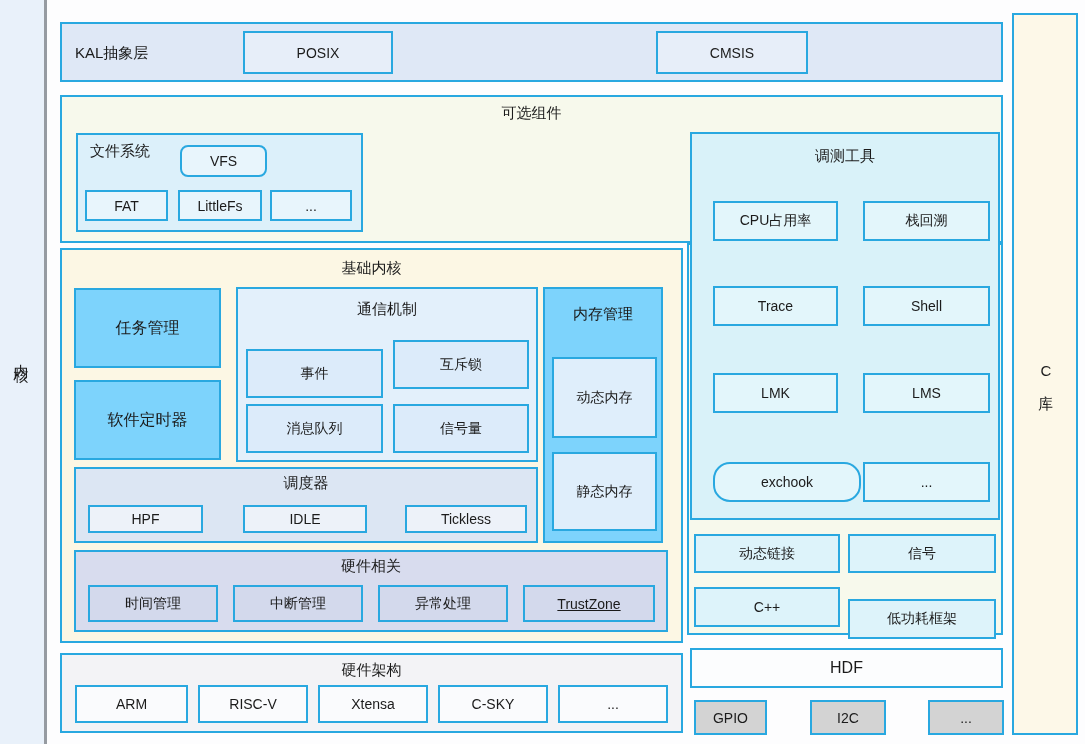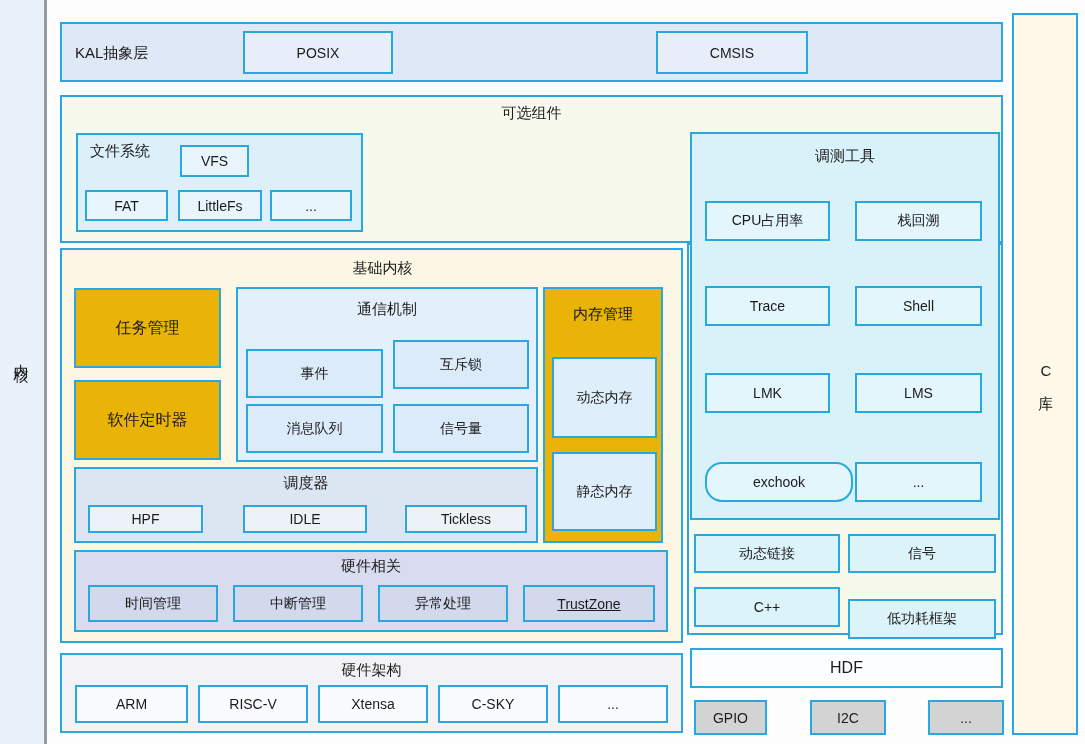--- a/index.html
+++ b/index.html
@@ -46,24 +46,24 @@
   .rail-divider{position:absolute;left:44px;top:0;width:3px;height:744px;background:#969ba1;}
   
   .kal{background:#dfe8f6;}
   .kal-item{background:#e7eef9;}
   .optional{background:#f7f9ec;}
   .fs{background:#dcf0fa;}
   .fs-item{background:#e8f5fc;}
   .network{background:#d8edf9;}
   .rightcol{background:#f7f9ec;}
   .debug{background:#d9f2f9;}
-  .debug-item{background:#e3f6fb;}
+  .debug-item{background:#e3f6fb;margin-left:8px;}
   .extra-item{background:#ddf3fa;}
   .kernel{background:#fcf7e4;}
-  .kblock{background:#eab308;}
+  .kblock{background:#7dd3fc;}
   .ipc{background:#e3f0fb;}
   .ipc-item{background:#dcebfa;}
   .mem-item{background:#dfeefb;}
   .sched{background:#dce6f3;}
   .sched-item{background:#edf2f9;}
   .hwrel{background:#d8dcee;}
   .hwrel-item{background:#d3d9ec;}
   .hwarch{background:#f3f3f6;}
   .arch-item{background:#fafbfd;}
   .hdf{background:#fcfdfe;}
@@ -86,21 +86,21 @@
   <div class="box kal" style="left:60px;top:22px;width:943px;height:60px;"></div>
   <div class="lbl" style="left:75px;top:44px;">KAL抽象层</div>
   <div class="box kal-item center sub" style="left:243px;top:31px;width:150px;height:43px;">POSIX</div>
   <div class="box kal-item center sub" style="left:656px;top:31px;width:152px;height:43px;">CMSIS</div>
 
   <div class="box optional z1" style="left:60px;top:95px;width:943px;height:148px;"></div>
   <div class="lbl z2" style="left:60px;top:104px;width:943px;">可选组件</div>
 
   <div class="box fs z2" style="left:76px;top:133px;width:287px;height:99px;"></div>
   <div class="lbl z2" style="left:90px;top:142px;">文件系统</div>
-  <div class="box fs-item center sub z2" style="left:180px;top:145px;width:69px;height:32px;">VFS</div>
+  <div class="box fs-item center sub z2" style="left:180px;top:145px;width:87px;height:32px;border-radius:8px;">VFS</div>
   <div class="box fs-item center sub z2" style="left:85px;top:190px;width:83px;height:31px;">FAT</div>
   <div class="box fs-item center sub z2" style="left:178px;top:190px;width:84px;height:31px;">LittleFs</div>
   <div class="box fs-item center sub z2" style="left:270px;top:190px;width:82px;height:31px;">...</div>
 
 
   <div class="box rightcol z1" style="left:687px;top:243px;width:316px;height:392px;"></div>
 
   <div class="box debug z2" style="left:690px;top:132px;width:310px;height:388px;"></div>
   <div class="lbl z3" style="left:690px;top:147px;width:310px;">调测工具</div>
   <div class="box debug-item center sub z3" style="left:705px;top:201px;width:125px;height:40px;">CPU占用率</div>
@@ -111,21 +111,21 @@
   <div class="box debug-item center sub z3" style="left:855px;top:373px;width:127px;height:40px;">LMS</div>
   <div class="box debug-item center sub z3" style="left:705px;top:462px;width:148px;height:40px;border-radius:17px;">exchook</div>
   <div class="box debug-item center sub z3" style="left:855px;top:462px;width:127px;height:40px;">...</div>
 
   <div class="box extra-item center sub z2" style="left:694px;top:534px;width:146px;height:39px;">动态链接</div>
   <div class="box extra-item center sub z2" style="left:848px;top:534px;width:148px;height:39px;">信号</div>
   <div class="box extra-item center sub z2" style="left:694px;top:587px;width:146px;height:40px;">C++</div>
   <div class="box extra-item center sub z2" style="left:848px;top:587px;width:148px;height:40px;margin-top:12px;">低功耗框架</div>
 
   <div class="box kernel z2" style="left:60px;top:248px;width:623px;height:395px;"></div>
-  <div class="lbl z3" style="left:60px;top:259px;width:623px;margin-left:11px;">基础内核</div>
+  <div class="lbl z3" style="left:60px;top:259px;width:623px;">基础内核</div>
 
   <div class="box kblock center z3" style="left:74px;top:288px;width:147px;height:80px;">任务管理</div>
   <div class="box kblock center z3" style="left:74px;top:380px;width:147px;height:80px;">软件定时器</div>
 
   <div class="box ipc z3" style="left:236px;top:287px;width:302px;height:175px;"></div>
   <div class="lbl z3" style="left:236px;top:300px;width:302px;">通信机制</div>
   <div class="box ipc-item center sub z3" style="left:246px;top:340px;width:137px;height:49px;margin-top:9px;">事件</div>
   <div class="box ipc-item center sub z3" style="left:393px;top:340px;width:136px;height:49px;">互斥锁</div>
   <div class="box ipc-item center sub z3" style="left:246px;top:404px;width:137px;height:49px;">消息队列</div>
   <div class="box ipc-item center sub z3" style="left:393px;top:404px;width:136px;height:49px;">信号量</div>

